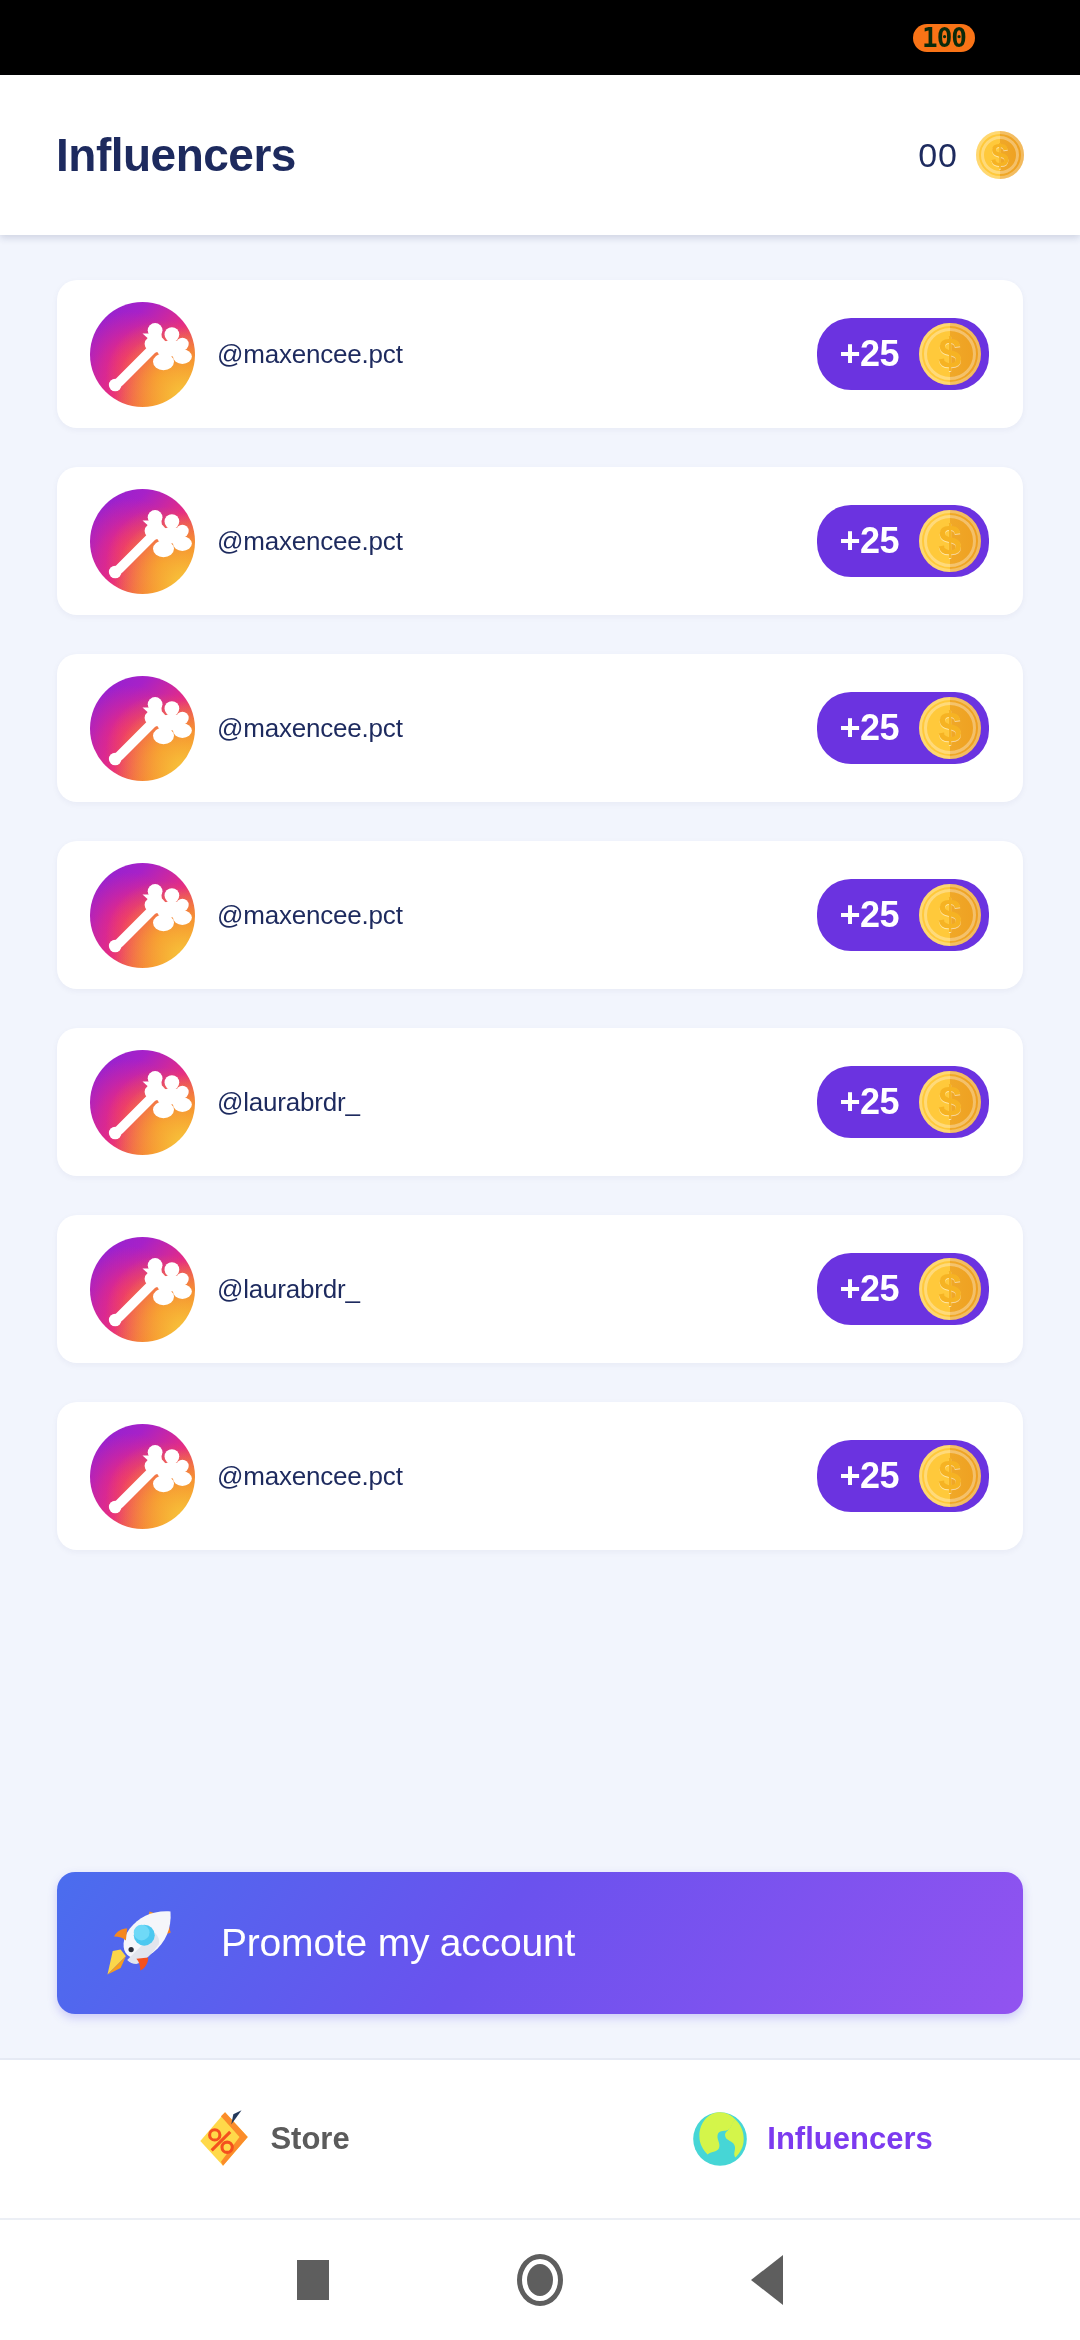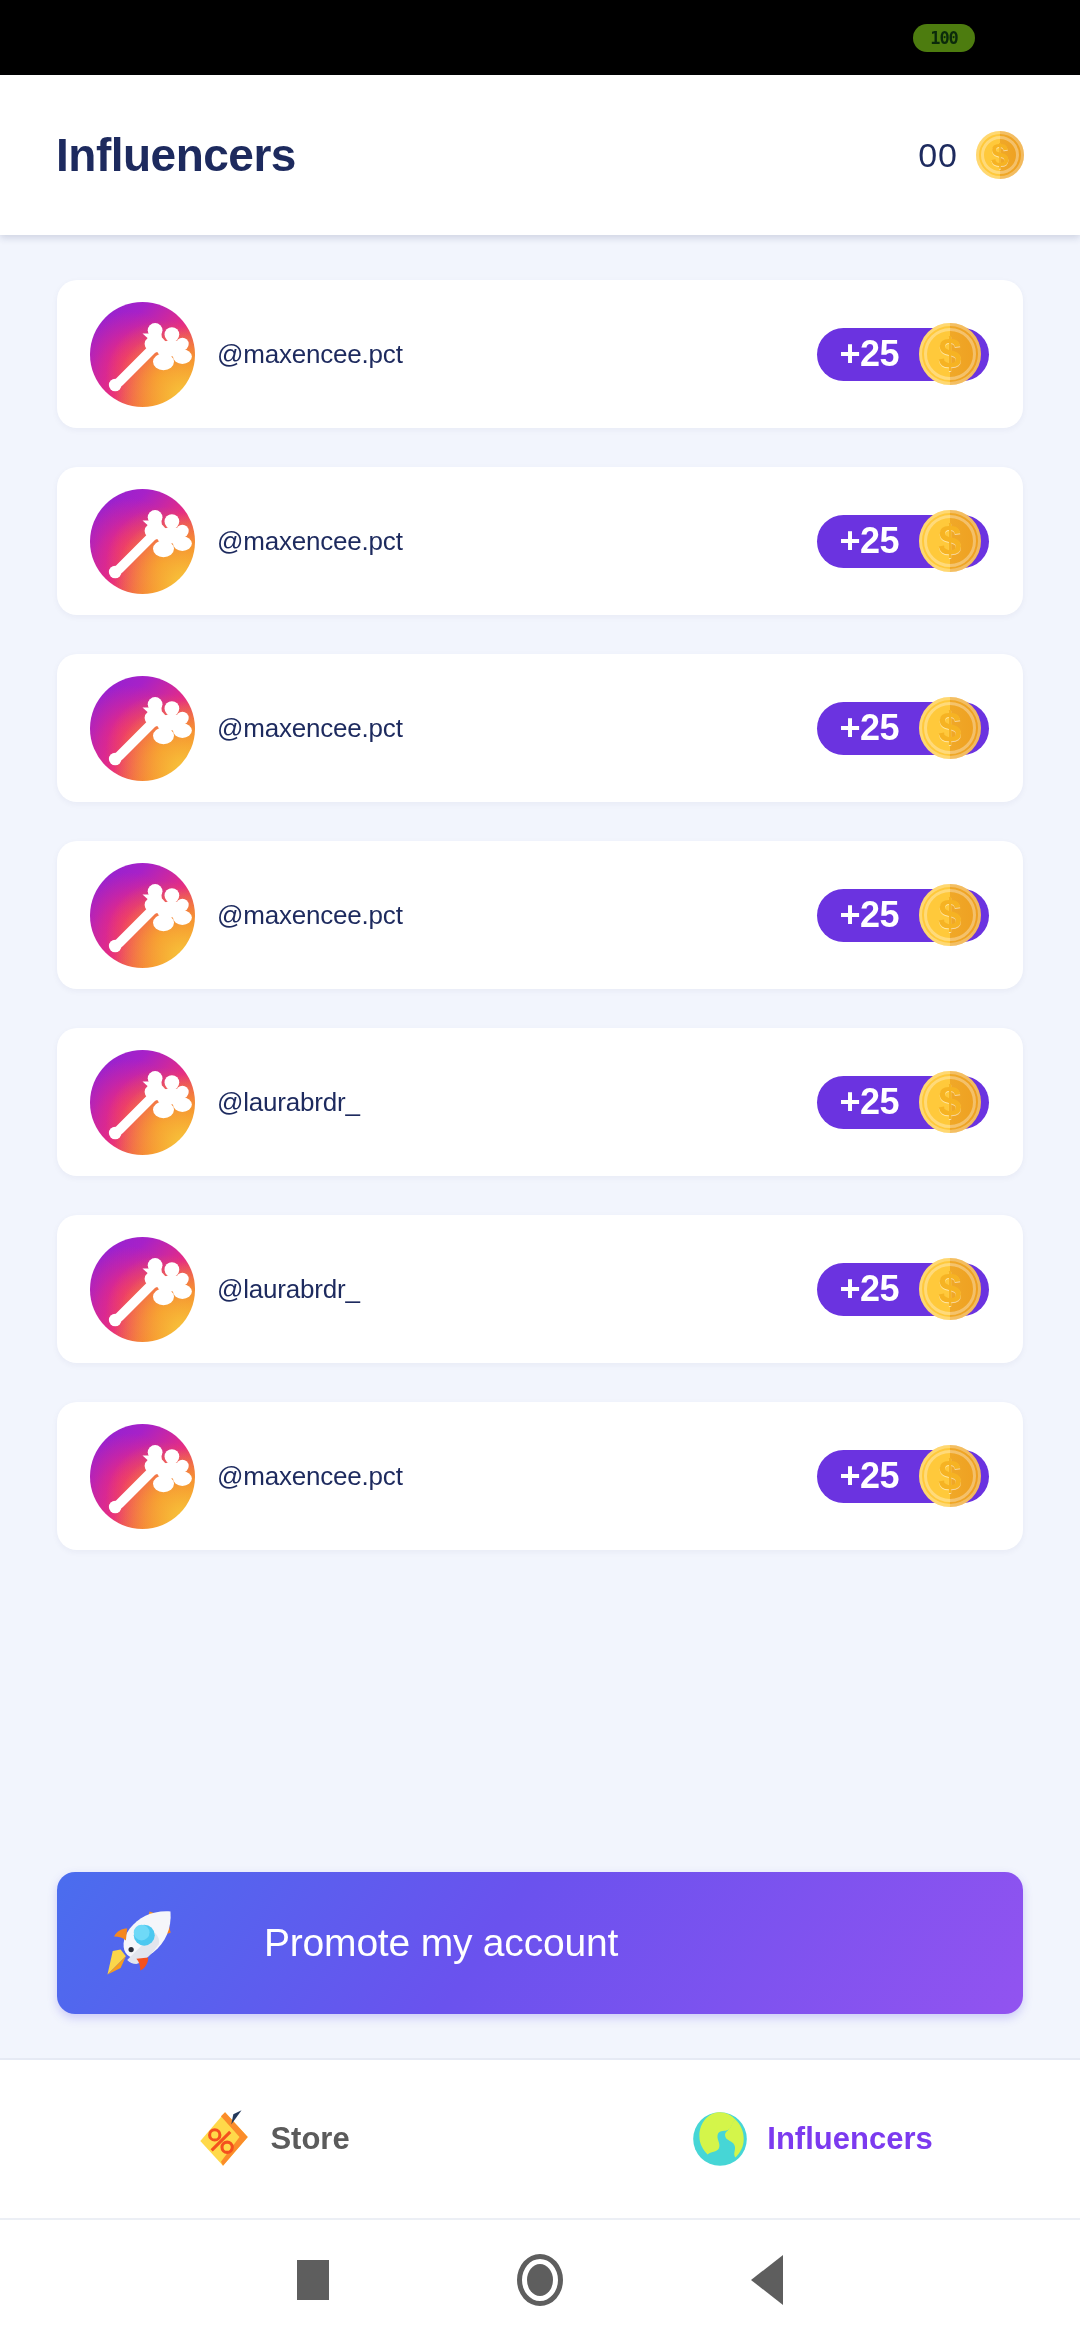--- a/index.html
+++ b/index.html
@@ -17,23 +17,23 @@
   }
 
   
   .statusbar {
     height:75px; background:#000000;
     display:flex; align-items:center; justify-content:flex-end;
     padding-right:105px; flex:0 0 auto;
   }
   .battery {
     display:flex; align-items:center; justify-content:center;
-    background:#4d7c0f; color:#0b2a0b;
+    background:#f97316; color:#0b2a0b;
     border-radius:14px; height:28px; min-width:62px;
-    font-size:17px; font-weight:bold; letter-spacing:-1px;
+    font-size:26px; font-weight:bold; letter-spacing:-1px;
     font-family:"DejaVu Sans Mono", monospace;
   }
 
   
   .appbar {
     height:160px; background:#ffffff; flex:0 0 auto;
     display:flex; align-items:center; justify-content:space-between;
     padding:0 56px 0 56px;
     box-shadow:0 3px 7px rgba(23,35,85,0.16);
     position:relative; z-index:5;
@@ -92,41 +92,41 @@
       linear-gradient(135deg,#8B23D6 0%,#A721C8 28%,#E42C86 55%,#F4692B 78%,#F8C038 100%);
   }
   .avatar svg { position:absolute; inset:0; width:100%; height:100%; }
 
   .username {
     font-size:26px; color:#1D2A5E; margin-left:22px;
     white-space:nowrap; letter-spacing:-0.2px;
   }
   .reward-badge {
     margin-left:auto; flex:0 0 auto;
-    height:53px; min-width:168px; border-radius:34px;
+    height:72px; min-width:168px; border-radius:34px;
     background:#6B33E0;
     display:flex; align-items:center; justify-content:center;
     gap:20px; padding:0 8px 0 22px;
   }
   .reward-badge .plus {
     color:#ffffff; font-size:36px; font-weight:bold; letter-spacing:-0.5px;
   }
 
   
   .promote-wrap { margin-top:auto; padding-bottom:44px; }
   .promote-btn {
     height:142px; border-radius:18px;
     background:linear-gradient(125deg,#4A6DEE 0%,#6A52EE 45%,#9253F0 100%);
     display:flex; align-items:center; padding-left:40px; gap:40px;
     box-shadow:0 4px 10px rgba(90,80,230,0.25);
     border:none; width:100%; cursor:pointer;
   }
   .rocket { width:84px; height:84px; flex:0 0 auto; }
   .promote-label {
-    color:#ffffff; font-size:39px; letter-spacing:-0.2px;margin-left:43px;
+    color:#ffffff; font-size:39px; letter-spacing:-0.2px;
   }
 
   
   .bottomnav {
     flex:0 0 auto; height:160px; background:#ffffff;
     display:flex; align-items:center;
     border-bottom:2px solid #ECEFF5;
   }
   .nav-item {
     flex:1 1 0; display:flex; 

